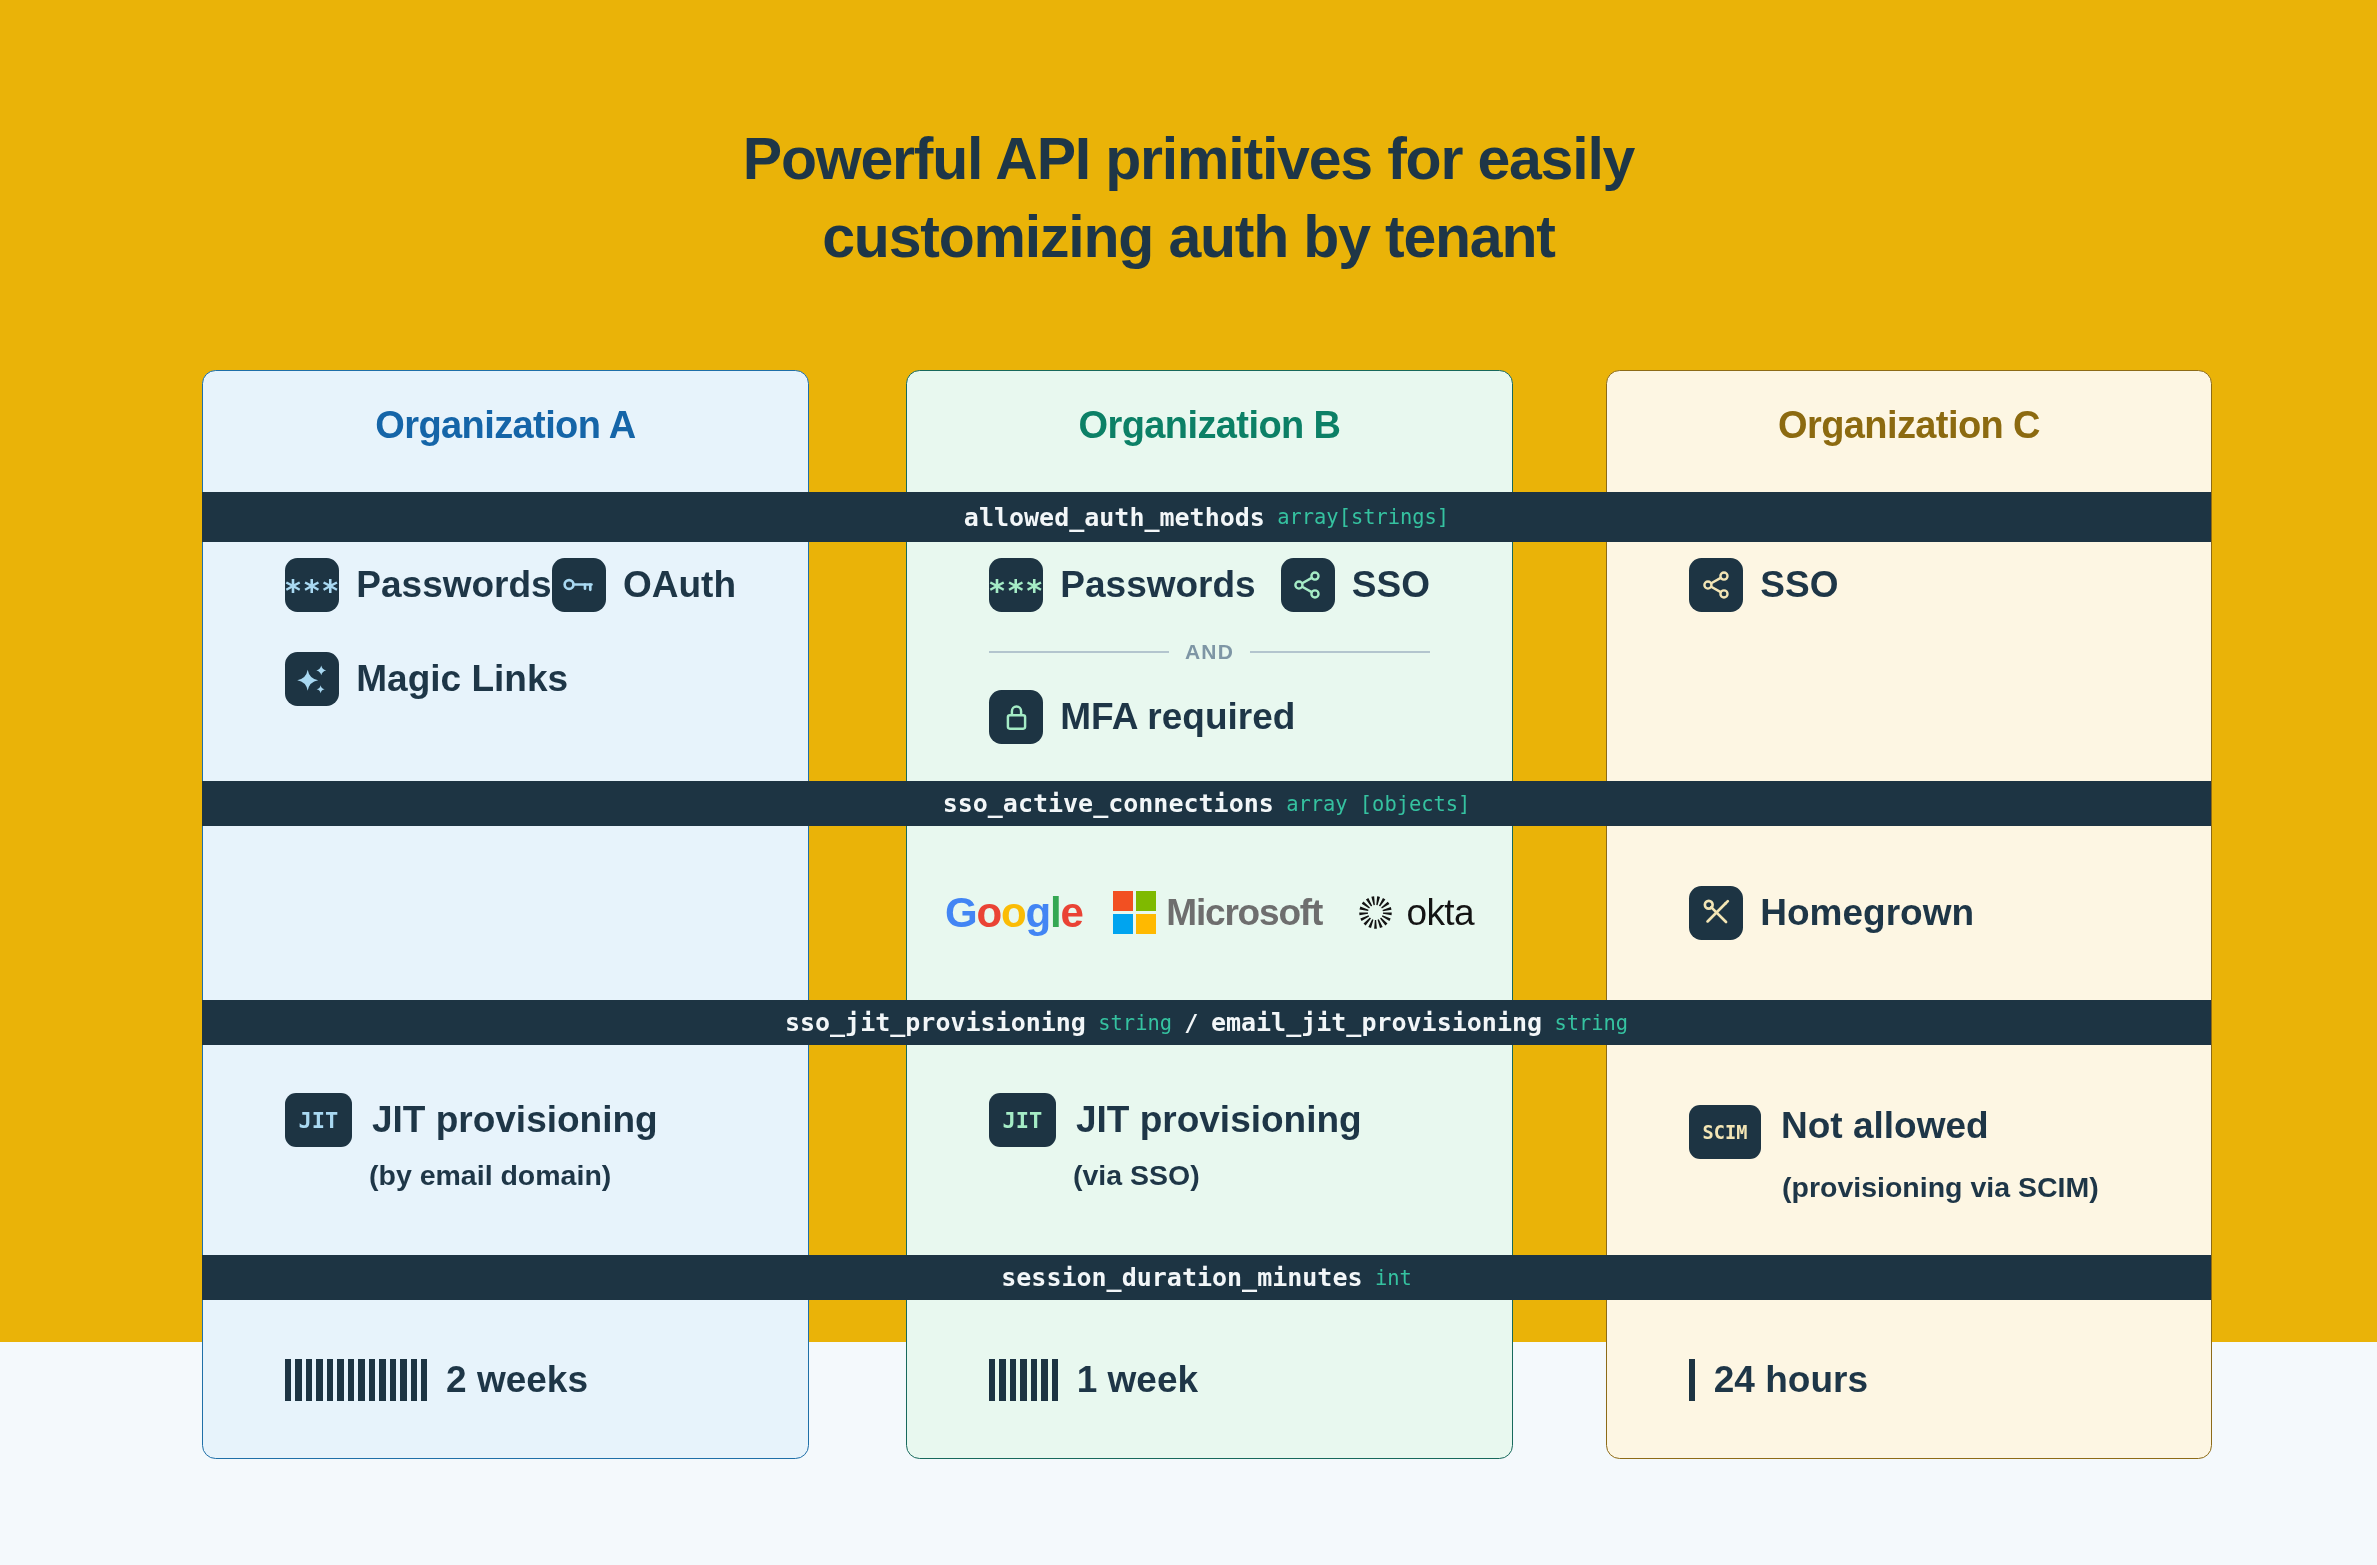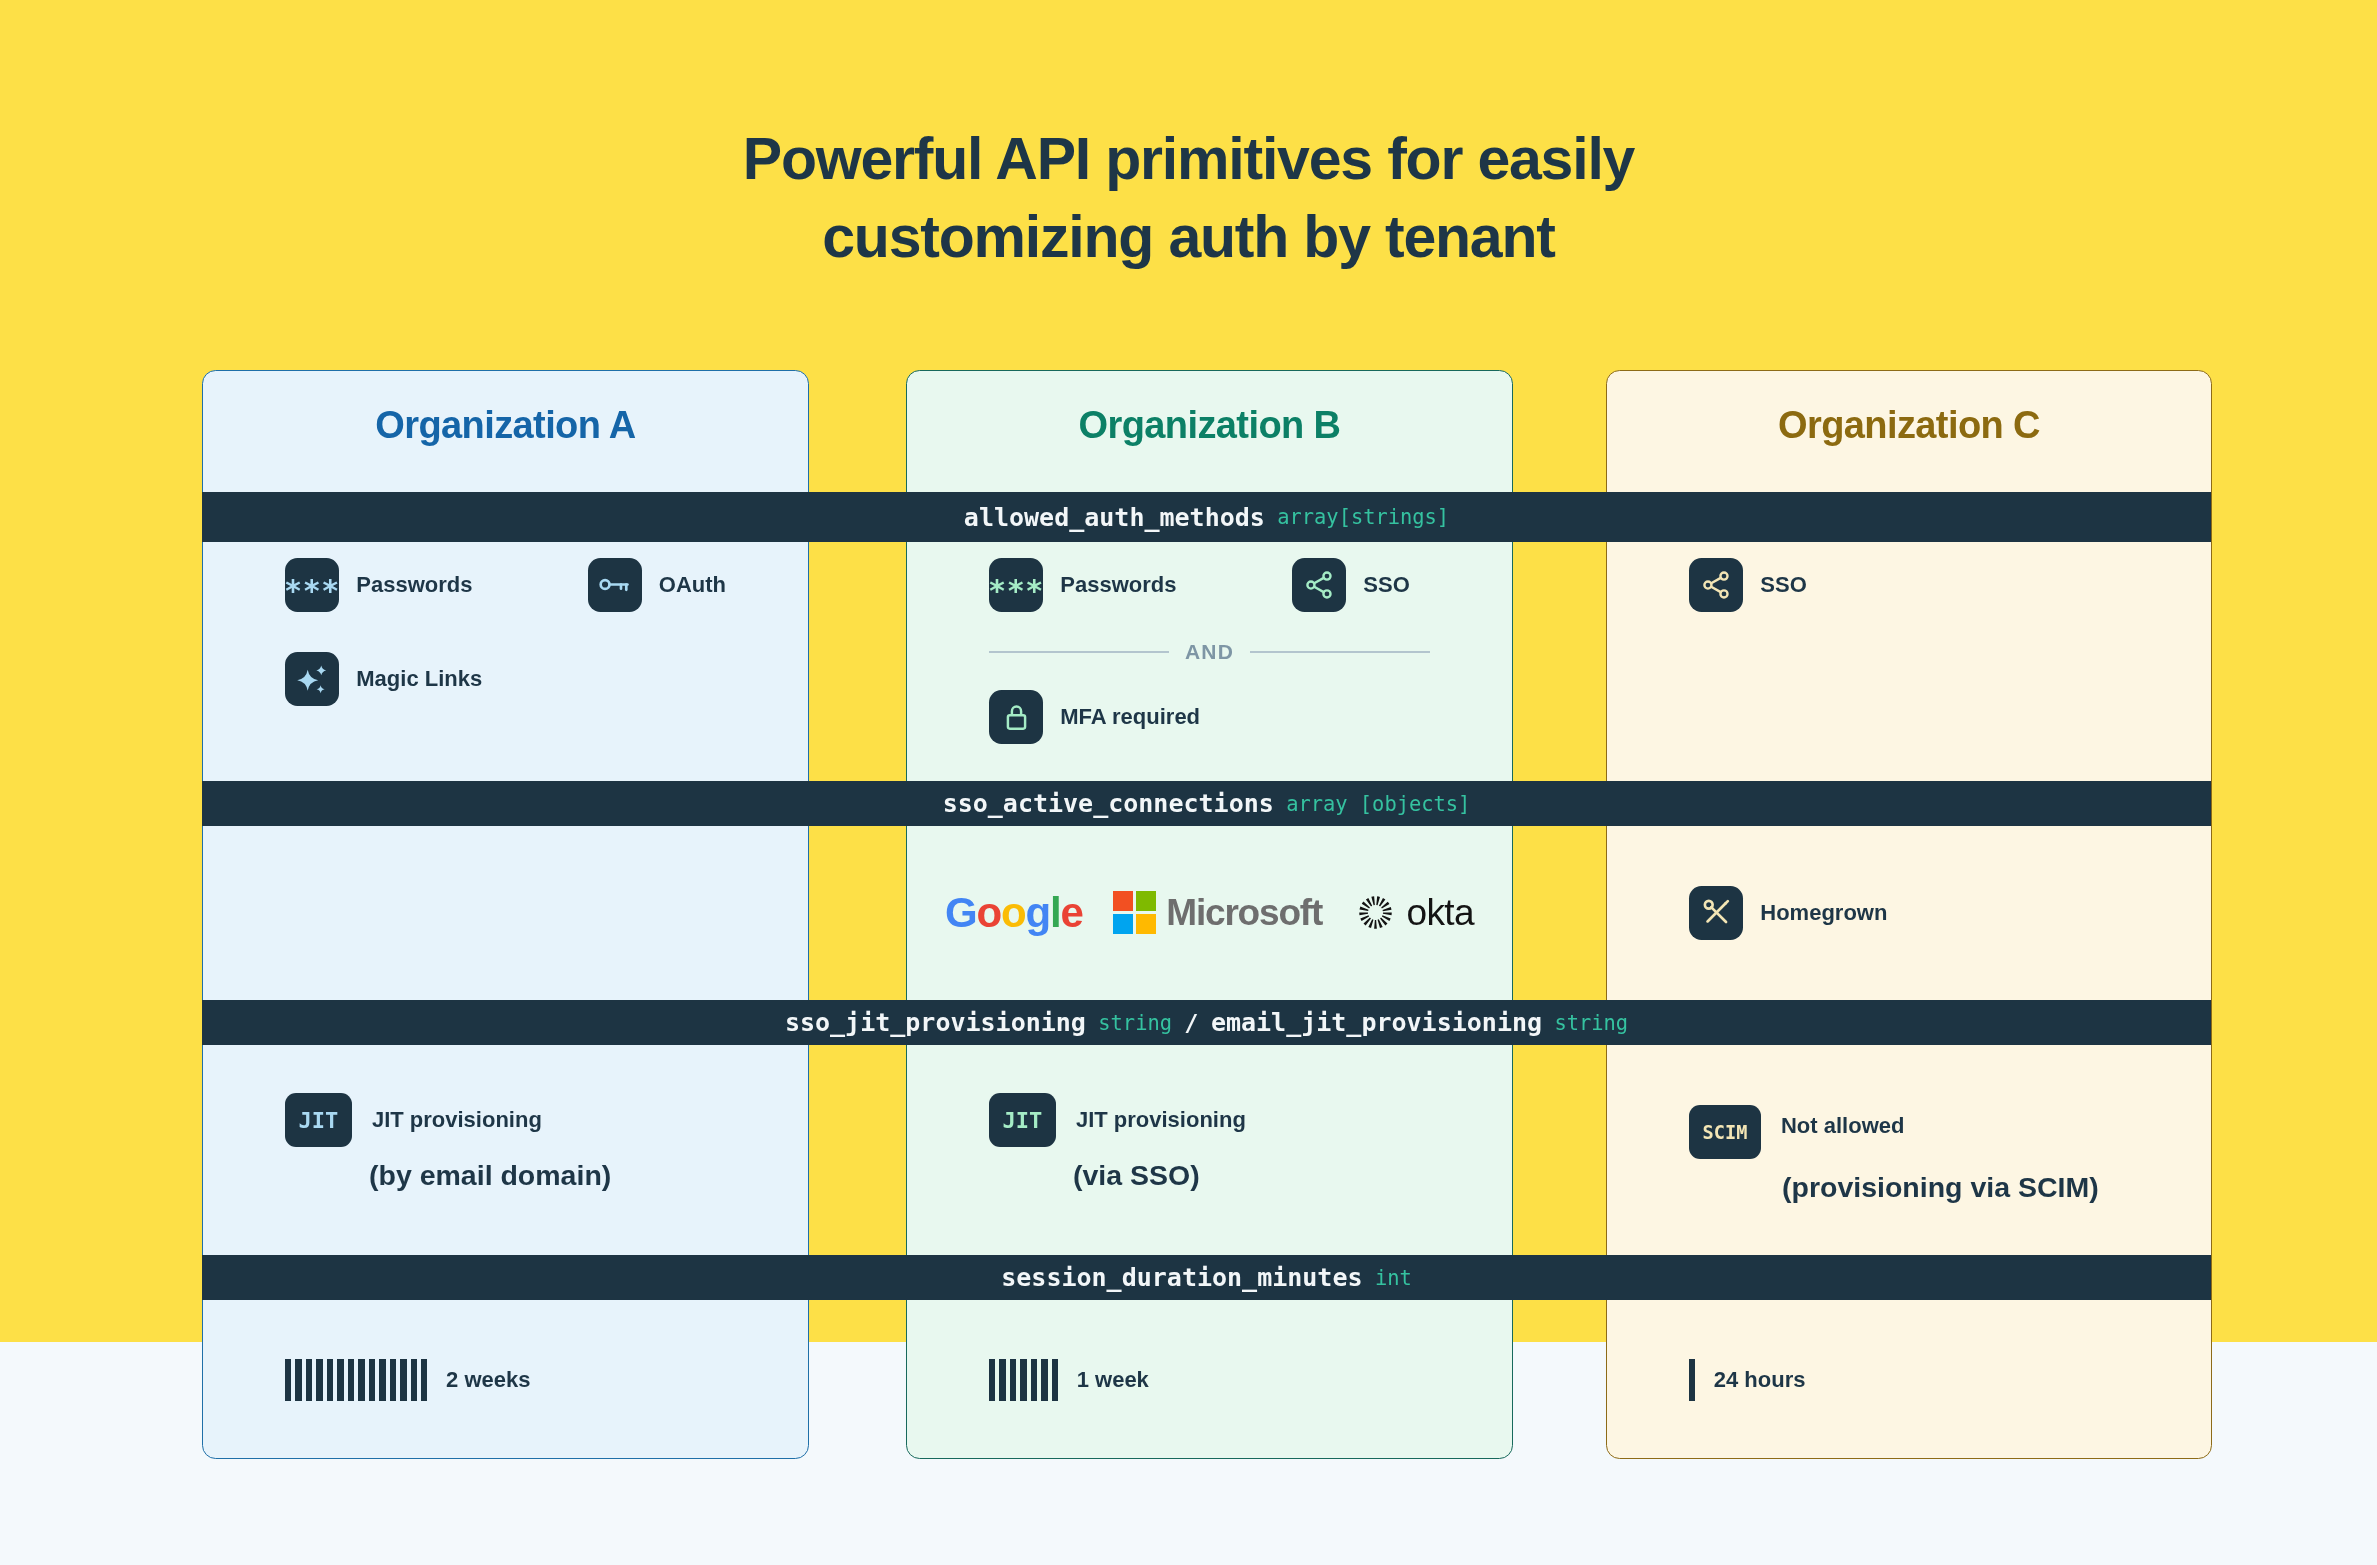--- a/index.html
+++ b/index.html
@@ -1,19 +1,19 @@
 <!DOCTYPE html>
 <html style="font-size:10px"><head>
 <meta charset="utf-8">
 <style>
   html,body{margin:0;padding:0;}
   body{width:2377px;height:1565px;background:#f4f9fc;font-family:"Liberation Sans",sans-serif;overflow:hidden;}
   *{box-sizing:border-box;}
 
-  #canvas{position:relative;width:2377px;height:1342px;background:#fde047;}
+  #canvas{position:relative;width:2377px;height:1342px;background:#eab308;}
 
   
   .page-title{position:absolute;top:121px;left:0;right:0;text-align:center;
     font-size:59px;font-weight:bold;letter-spacing:-1.2px;line-height:1.32;color:#1e3647;}
 
   
   .diagram{position:absolute;left:202px;top:370px;width:2009px;height:1089px;}
 
   
   .card{position:absolute;top:0;height:1089px;border-radius:13.6px;border:1.9px solid;
@@ -48,21 +48,21 @@
   
   .row{display:flex;align-items:center;}
   .row + .row{margin-top:40px;}
   .slot{width:303px;display:flex;align-items:center;}
   .item{display:flex;align-items:center;gap:17.3px;}
   .badge{width:54px;height:54px;flex:none;border-radius:12.4px;background:#1d3443;color:var(--glyph);
     display:flex;align-items:center;justify-content:center;}
   .badge svg{display:block;}
   .asterisks{font-family:"DejaVu Sans Mono",monospace;font-weight:bold;font-size:30px;
     letter-spacing:0.6px;transform:translateY(5.6px);}
-  .item-label{font-size:22px;font-weight:600;color:#1e3647;white-space:nowrap;}
+  .item-label{font-size:37px;font-weight:600;color:#1e3647;white-space:nowrap;}
 
   .and-divider{display:flex;align-items:center;gap:16px;margin:28.5px 0 26px 0;}
   .and-divider .line{flex:1;height:1.9px;background:#b3c5ce;}
   .and-divider .and-text{font-size:21px;color:#7e96a5;letter-spacing:1.2px;font-weight:600;}
 
   
   .logo-row{flex:1;display:flex;align-items:center;justify-content:space-between;padding:0 38px;}
   .google-wordmark{font-size:42px;font-weight:bold;letter-spacing:-1.2px;}
   .ms-logo{display:flex;align-items:center;gap:10px;}
   .ms-squares{display:grid;grid-template-columns:20px 20px;grid-template-rows:20px 20px;gap:3.1px;}

